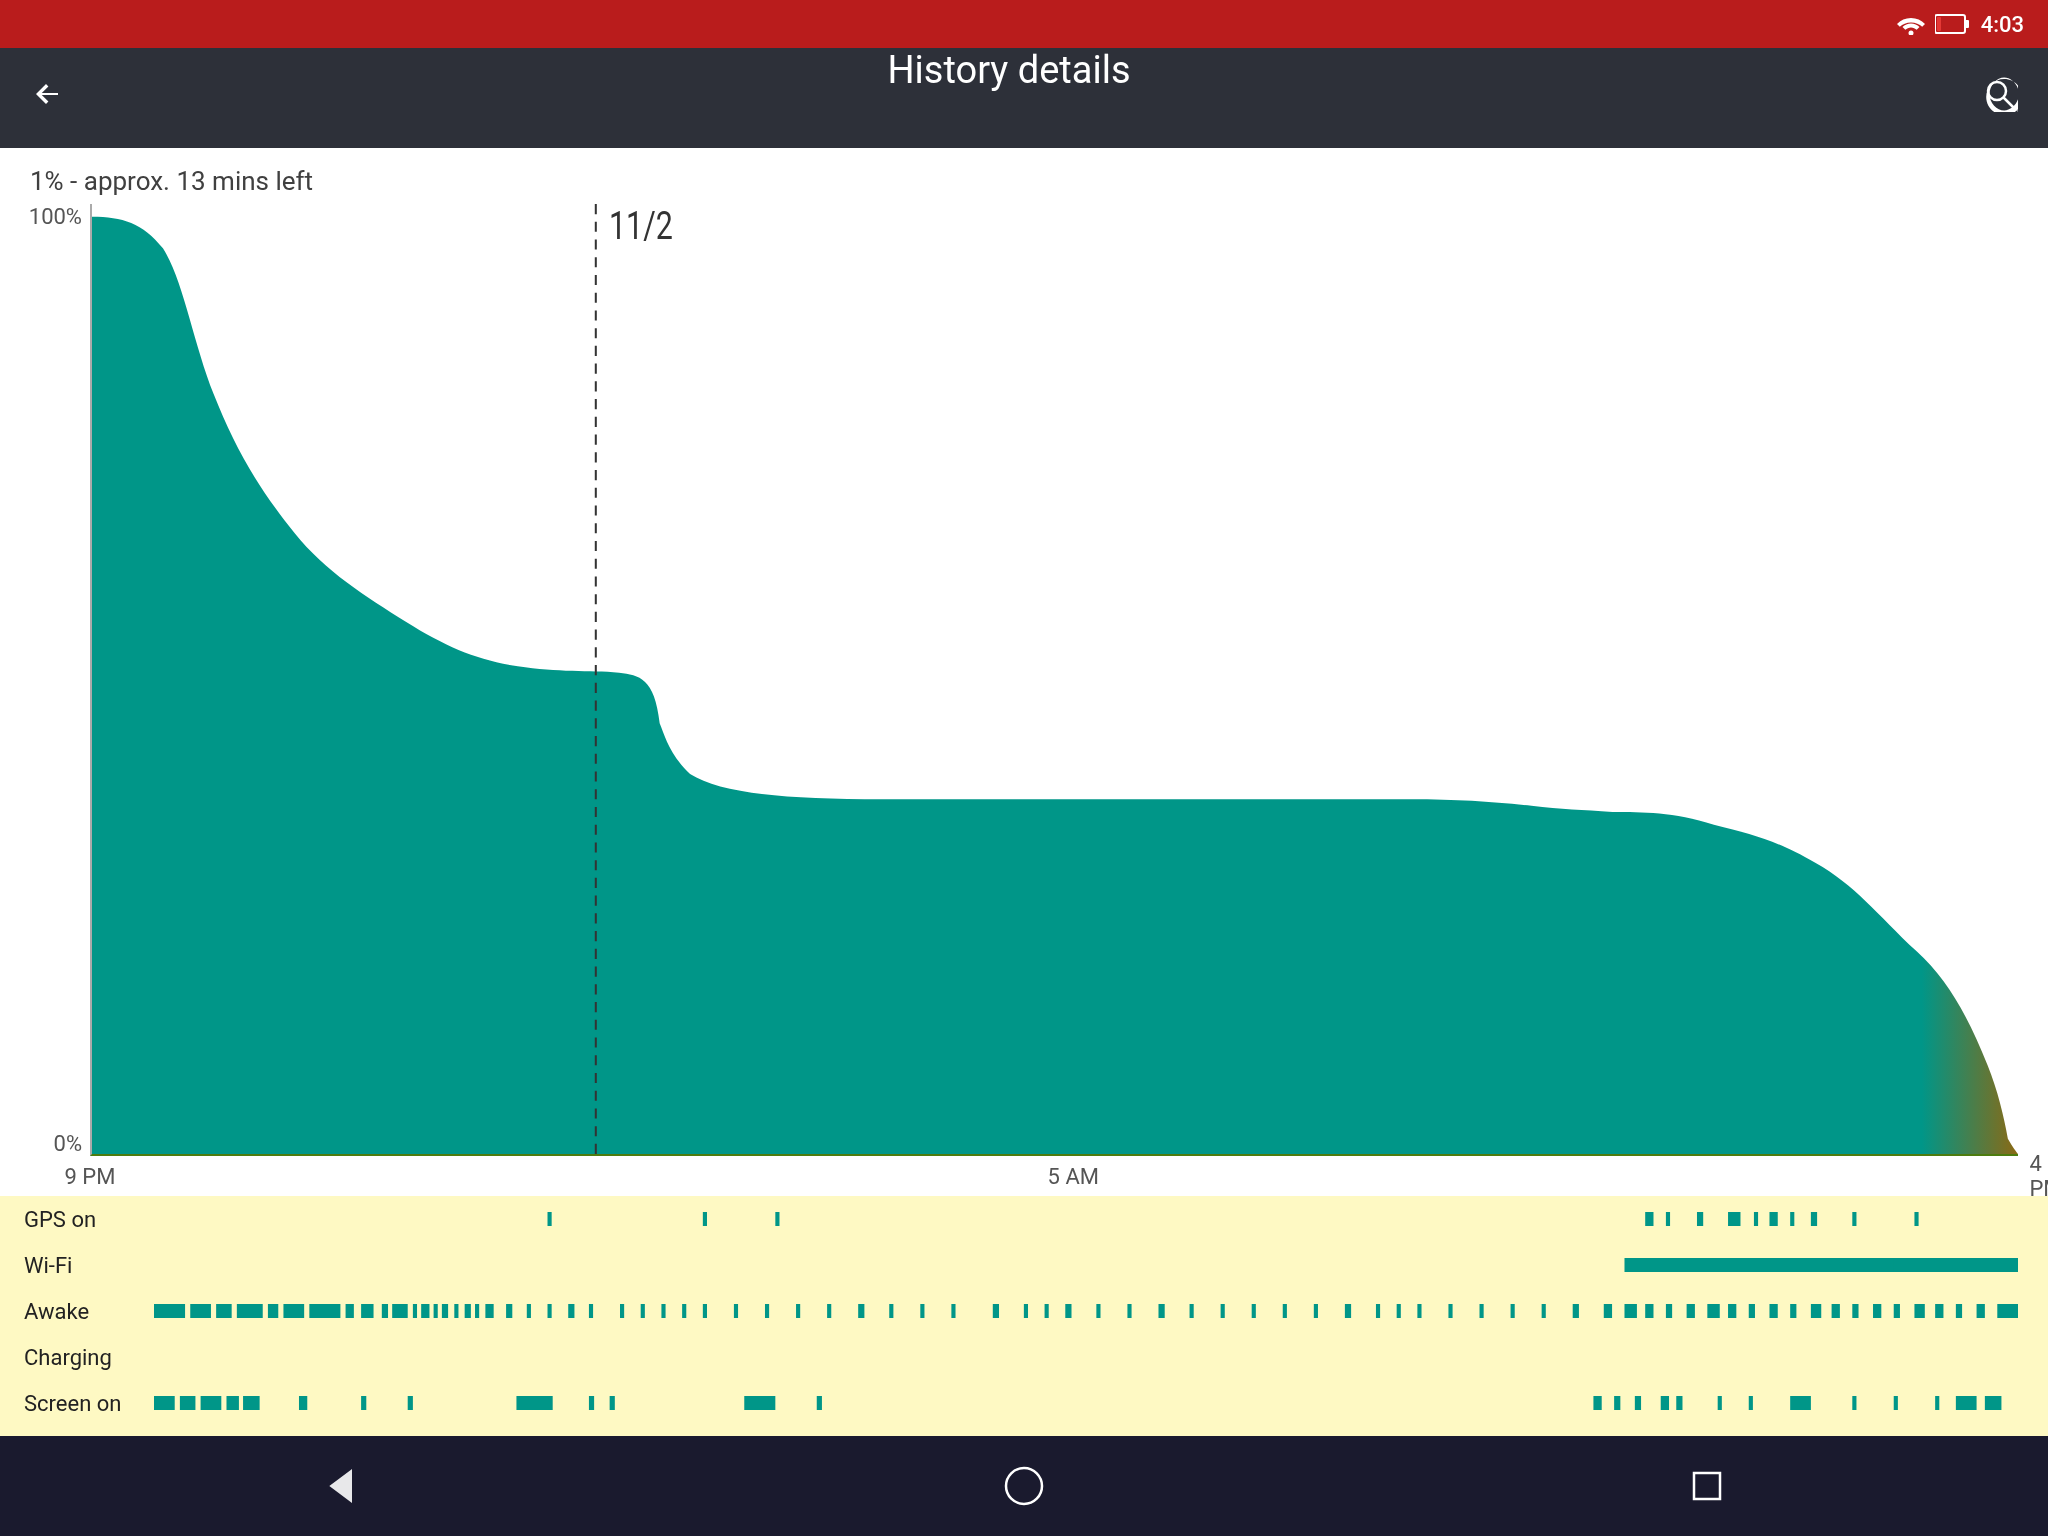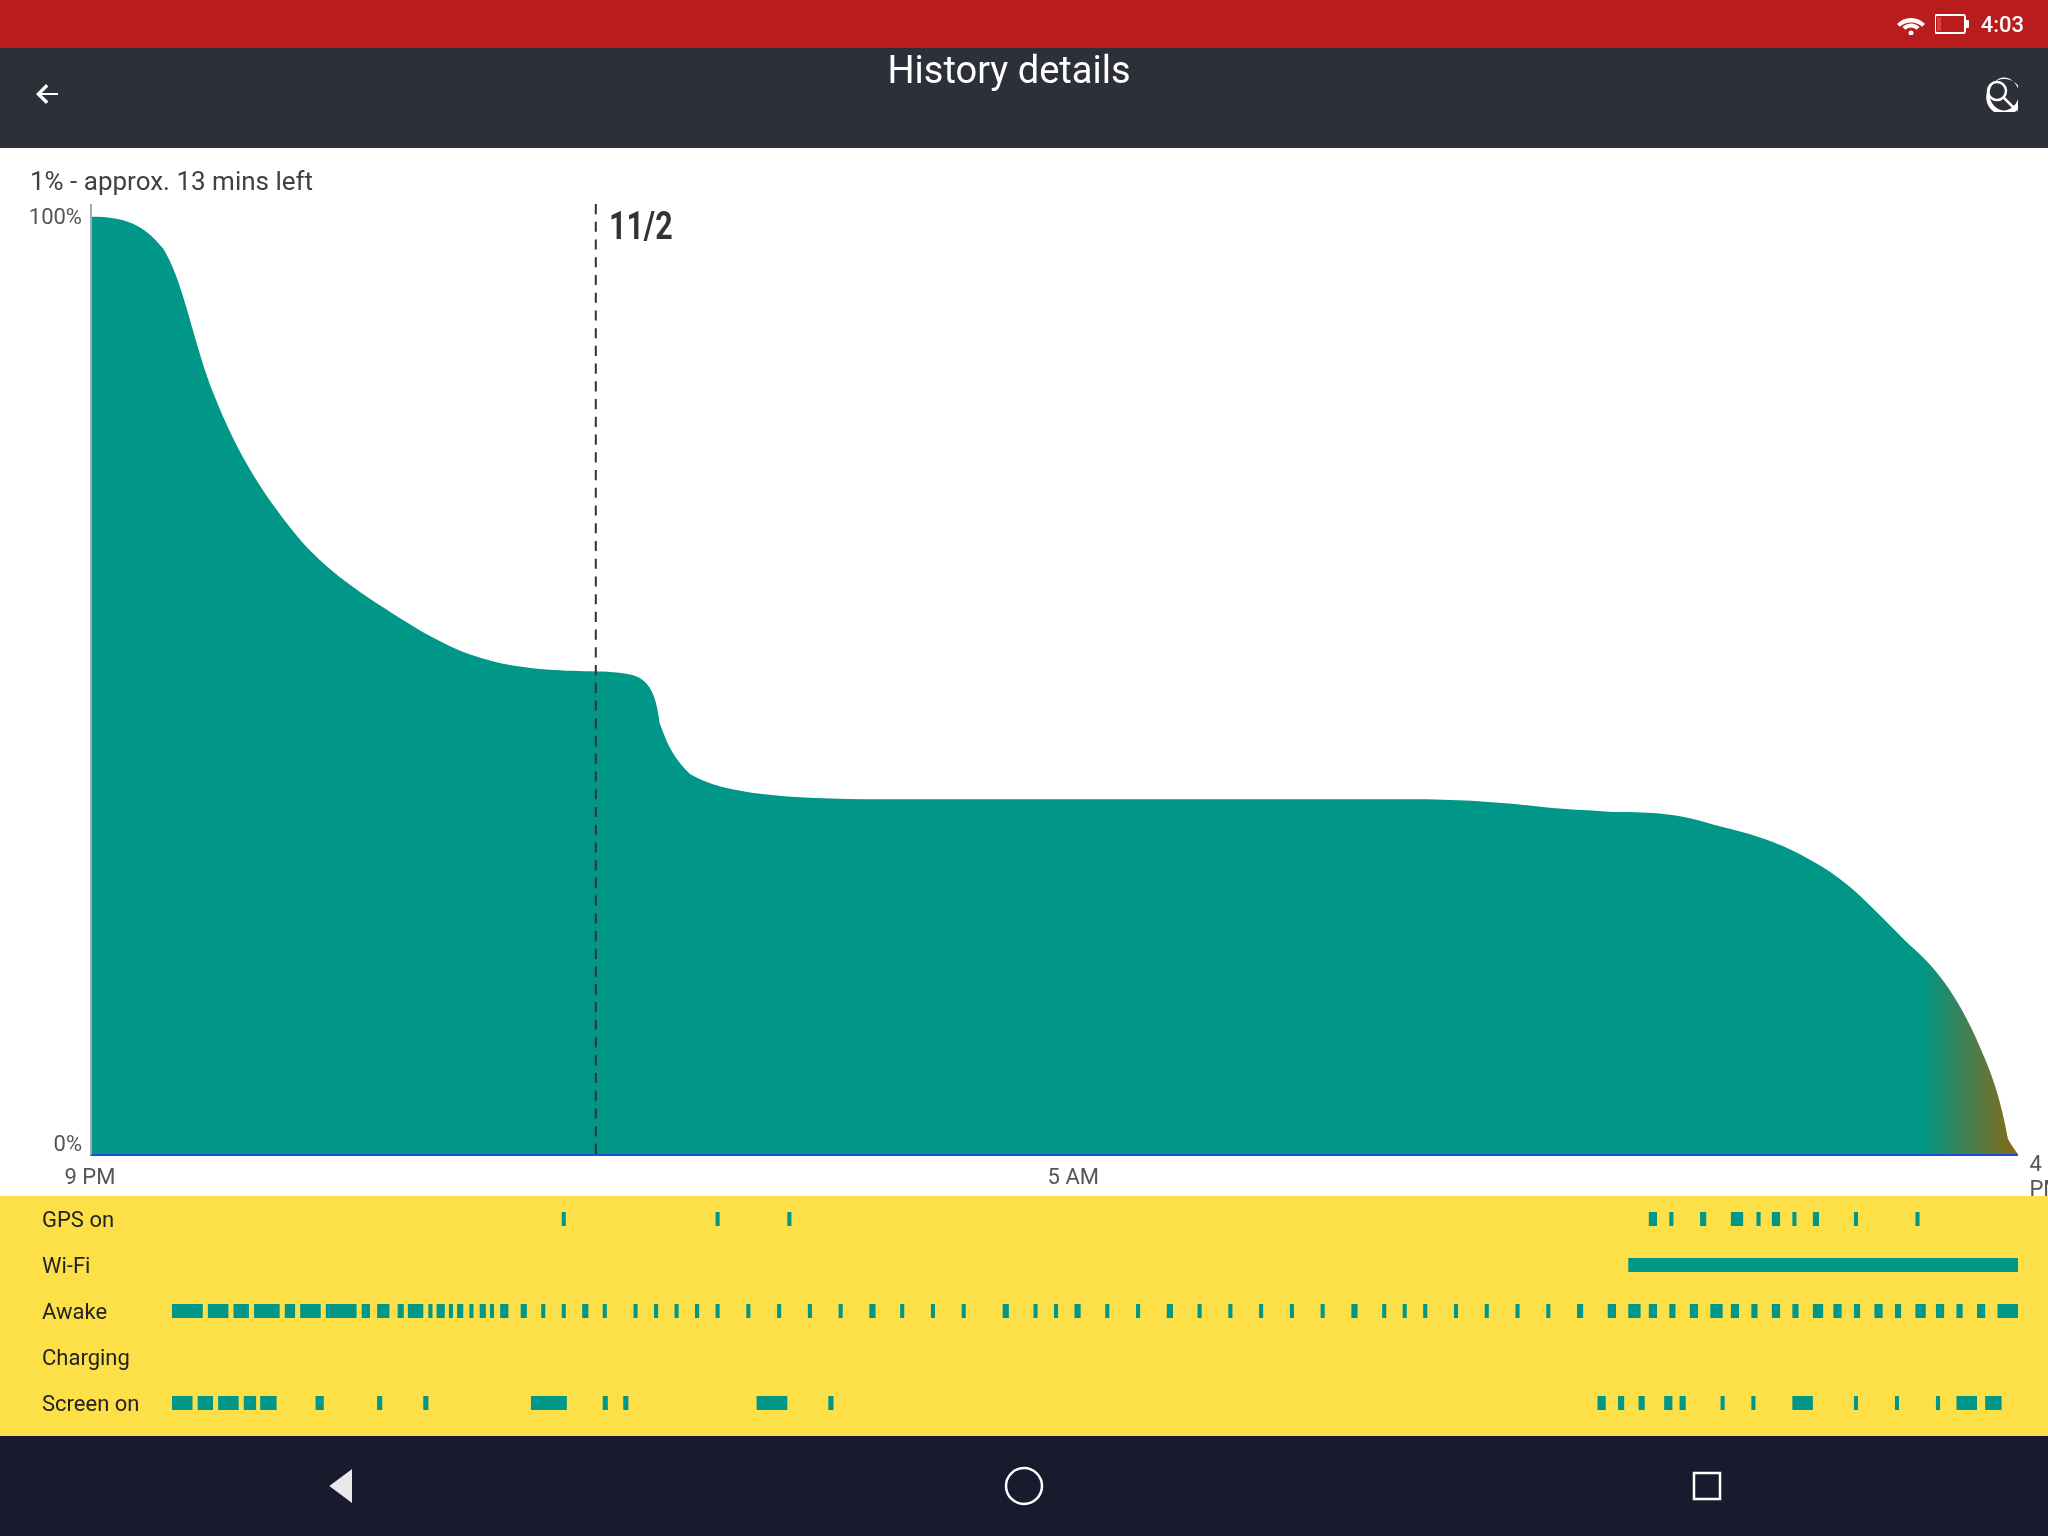--- a/index.html
+++ b/index.html
@@ -115,22 +115,21 @@
       color: #555;
     }
 
     .chart-area {
       position: absolute;
       left: 60px;
       right: 0;
       top: 0;
       bottom: 40px;
       border-left: 2px solid #aaa;
-      border-bottom: 2px solid #1d4ed8;
-      font-weight: bold;
+      border-bottom: 2px solid #4d7c0f;
     }
 
     .chart-svg {
       width: 100%;
       height: 100%;
     }
 
     .dashed-line {
       stroke: #333;
       stroke-width: 2;
@@ -150,22 +149,22 @@
     .x-label {
       position: absolute;
       font-size: 22px;
       color: #555;
       transform: translateX(-50%);
     }
 
     
     .events-section {
       height: 240px;
-      background: #fde047;
-      padding: 0 30px 0 42px;
+      background: #fef9c3;
+      padding: 0 30px 0 24px;
       flex-shrink: 0;
     }
 
     .event-row {
       display: flex;
       align-items: center;
       height: 46px;
       position: relative;
     }
     .event-label {

